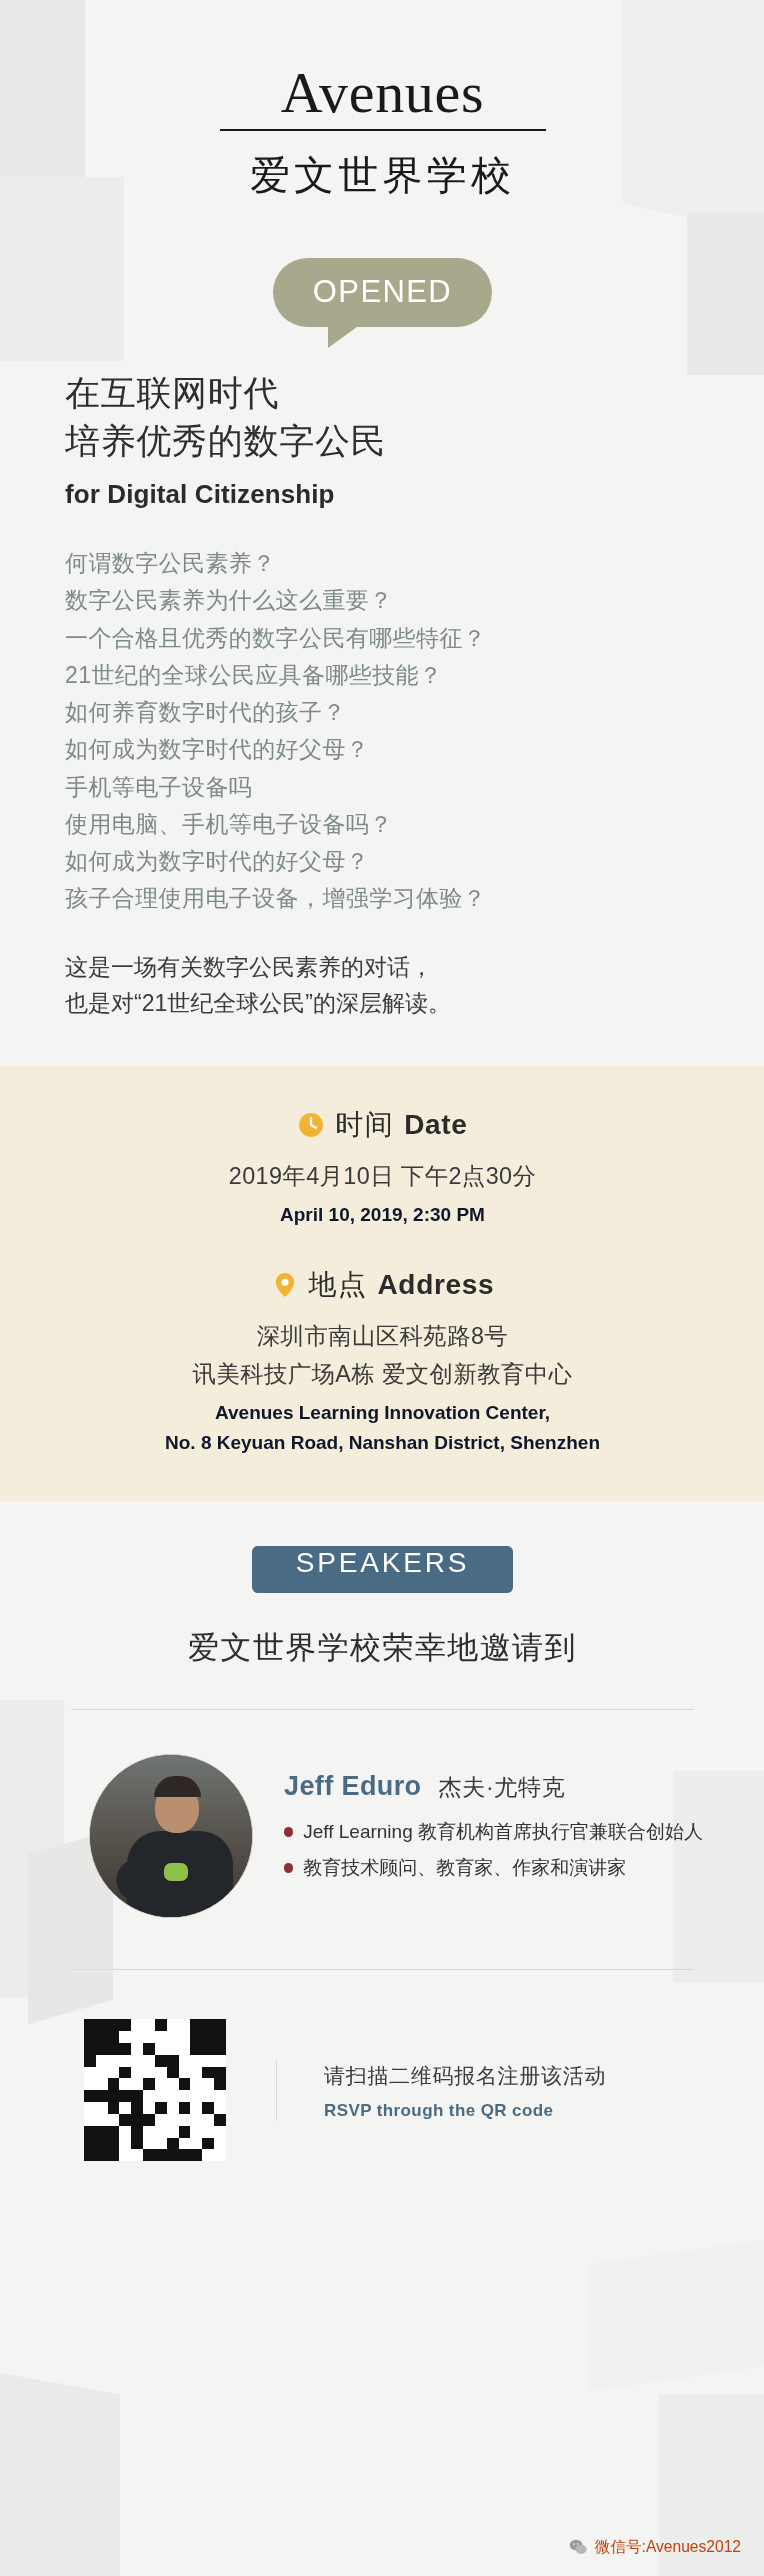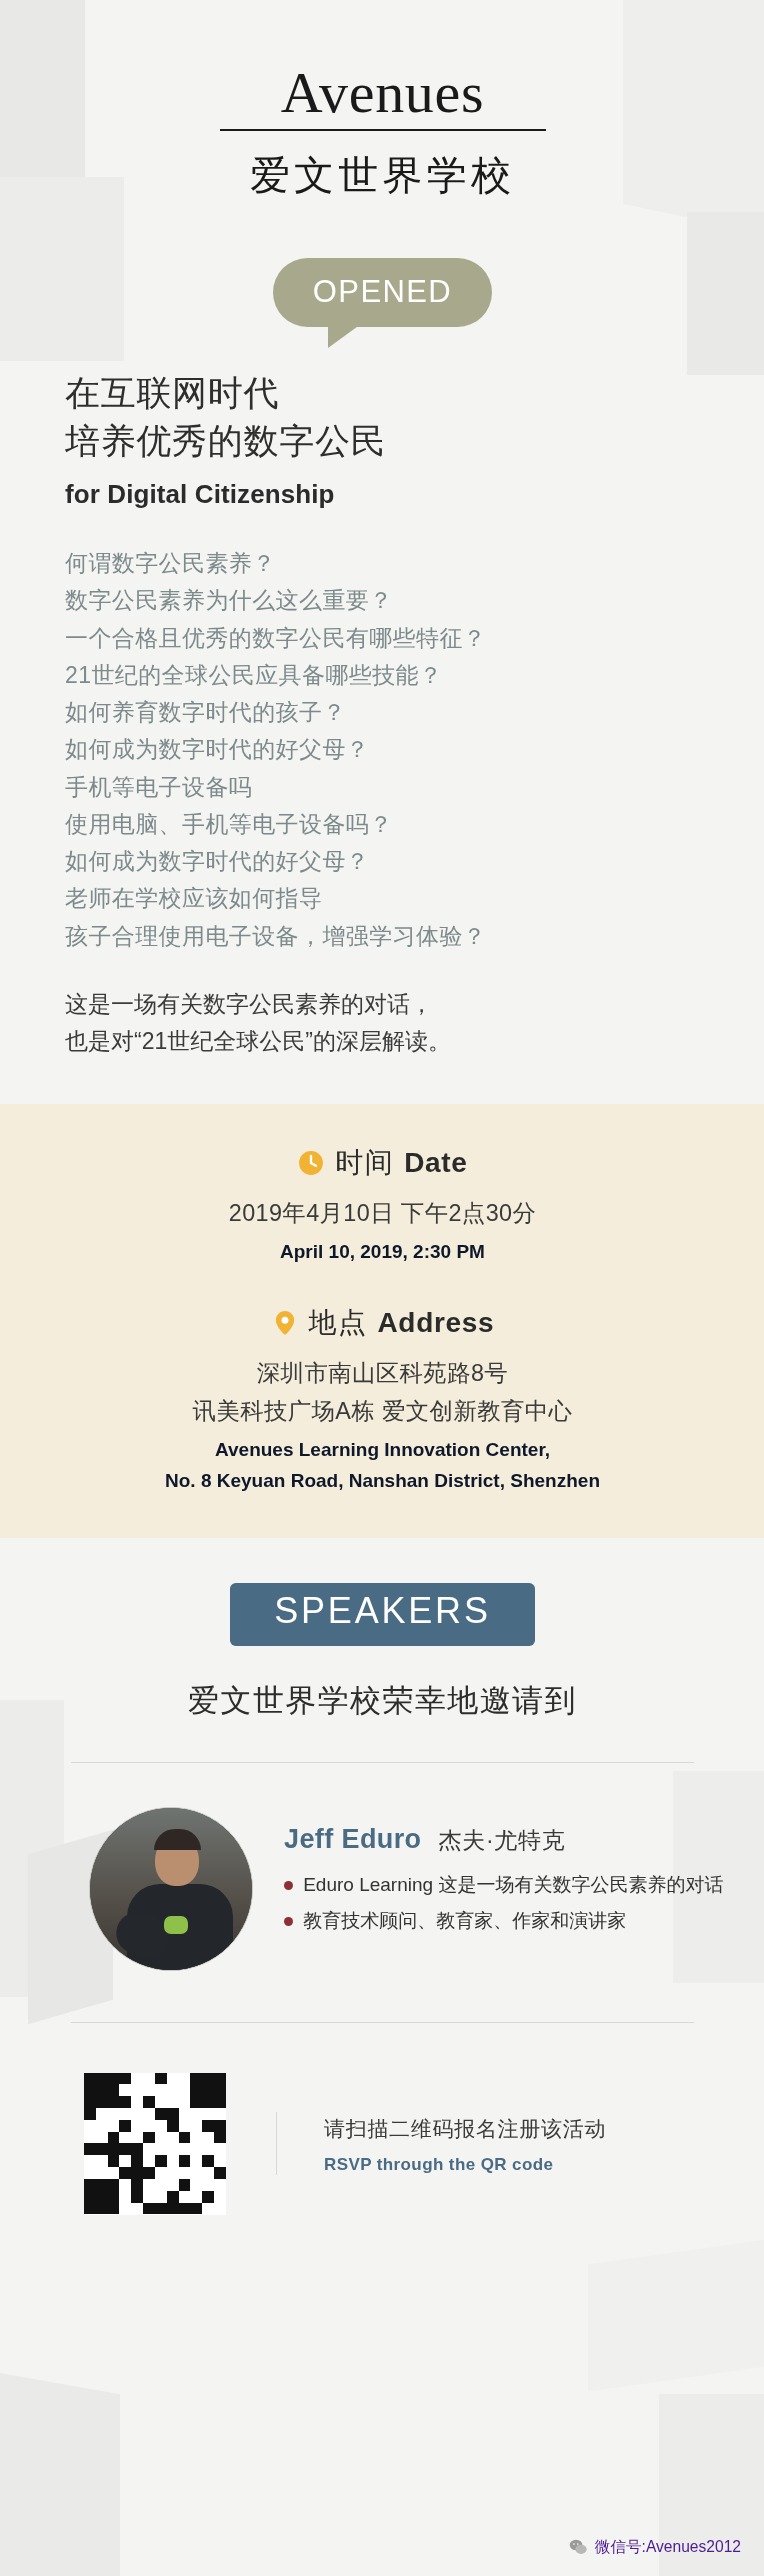--- a/index.html
+++ b/index.html
@@ -138,23 +138,23 @@
     margin-top: 7px; font-size: 19px; font-weight: bold; color: #0f172a; line-height: 1.45;
   }
   .info-gap { height: 38px; }
 
   
   .speakers-wrap { text-align: center; margin-top: 45px; }
   .speakers-pill {
     display: inline-block;
     background: #4a6b84;
     color: #fff;
-    font-size: 36px;
+    font-size: 28px;
     letter-spacing: 2.8px;
-    padding: 7px 44px 14px;
+    padding: 1px 44px 14px;
     border-radius: 5.7px;
     font-weight: 300;
     text-align: right;
   }
   .invite-cn {
     margin-top: 34px; text-align: center;
     font-size: 31px; color: #2d2d2d; letter-spacing: 1.4px;
   }
   .invite-en {
     margin-top: 14px; text-align: center;
@@ -205,21 +205,21 @@
   }
   .qr i { background: #111; }
   .qr-text { padding-left: 13px; border-left: 0.7px solid #d8d8d6; padding-top: 2.8px;}
   .qr-cn { font-size: 21px; color: #3a3a3a; letter-spacing: 0.7px; padding-left: 34px;}
   .qr-en { font-size: 17px; font-weight: bold; color: #4a6b84; margin-top: 11.3px; letter-spacing: 0.4px; padding-left: 34px;}
 
   
   .footer {
     position: absolute; right: 24px; bottom: 18.4px;
     display: flex; align-items: center; gap: 7px;
-    color: #4c1d95; font-size: 15.6px;
+    color: #c2410c; font-size: 15.6px;
   }
   .wechat-ic { width: 18.4px; height: 18.4px; }
 </style>
 </head>
 <body>
 
 <div class="poster">
 
   <div class="bg-shape s1"></div>
   <div class="bg-shape s2"></div>
@@ -259,21 +259,20 @@
       <div class="questions">
         <div>何谓数字公民素养？</div>
         <div>数字公民素养为什么这么重要？</div>
         <div>一个合格且优秀的数字公民有哪些特征？</div>
         <div>21世纪的全球公民应具备哪些技能？</div>
         <div>如何养育数字时代的孩子？</div>
         <div>如何成为数字时代的好父母？</div>
         <div>手机等电子设备吗</div>
         <div>使用电脑、手机等电子设备吗？</div>
         <div>如何成为数字时代的好父母？</div>
-        <div>老师在学校应该如何指导</div>
         <div>孩子合理使用电子设备，增强学习体验？</div>
       </div>
 
       <div class="closing">
         <div>这是一场有关数字公民素养的对话，</div>
         <div>也是对“21世纪全球公民”的深层解读。</div>
       </div>
     </div>
 
     <div class="info-band">
@@ -323,21 +322,21 @@
       </div>
 
       <div class="sp-info">
         <div class="sp-name-row">
           <span class="sp-name-en">Jeff Eduro</span>
           <span class="sp-name-cn">杰夫·尤特克</span>
         </div>
         <div class="sp-bullets">
           <div class="sp-bullet">
             <span class="dot"></span>
-            <span class="sp-bullet-text">Eduro Learning 这是一场有关数字公民素养的对话</span>
+            <span class="sp-bullet-text">Jeff Learning 教育机构首席执行官兼联合创始人</span>
           </div>
           <div class="sp-bullet">
             <span class="dot"></span>
             <span class="sp-bullet-text">教育技术顾问、教育家、作家和演讲家</span>
           </div>
         </div>
       </div>
     </div>
 
     <div class="divider2"></div>

